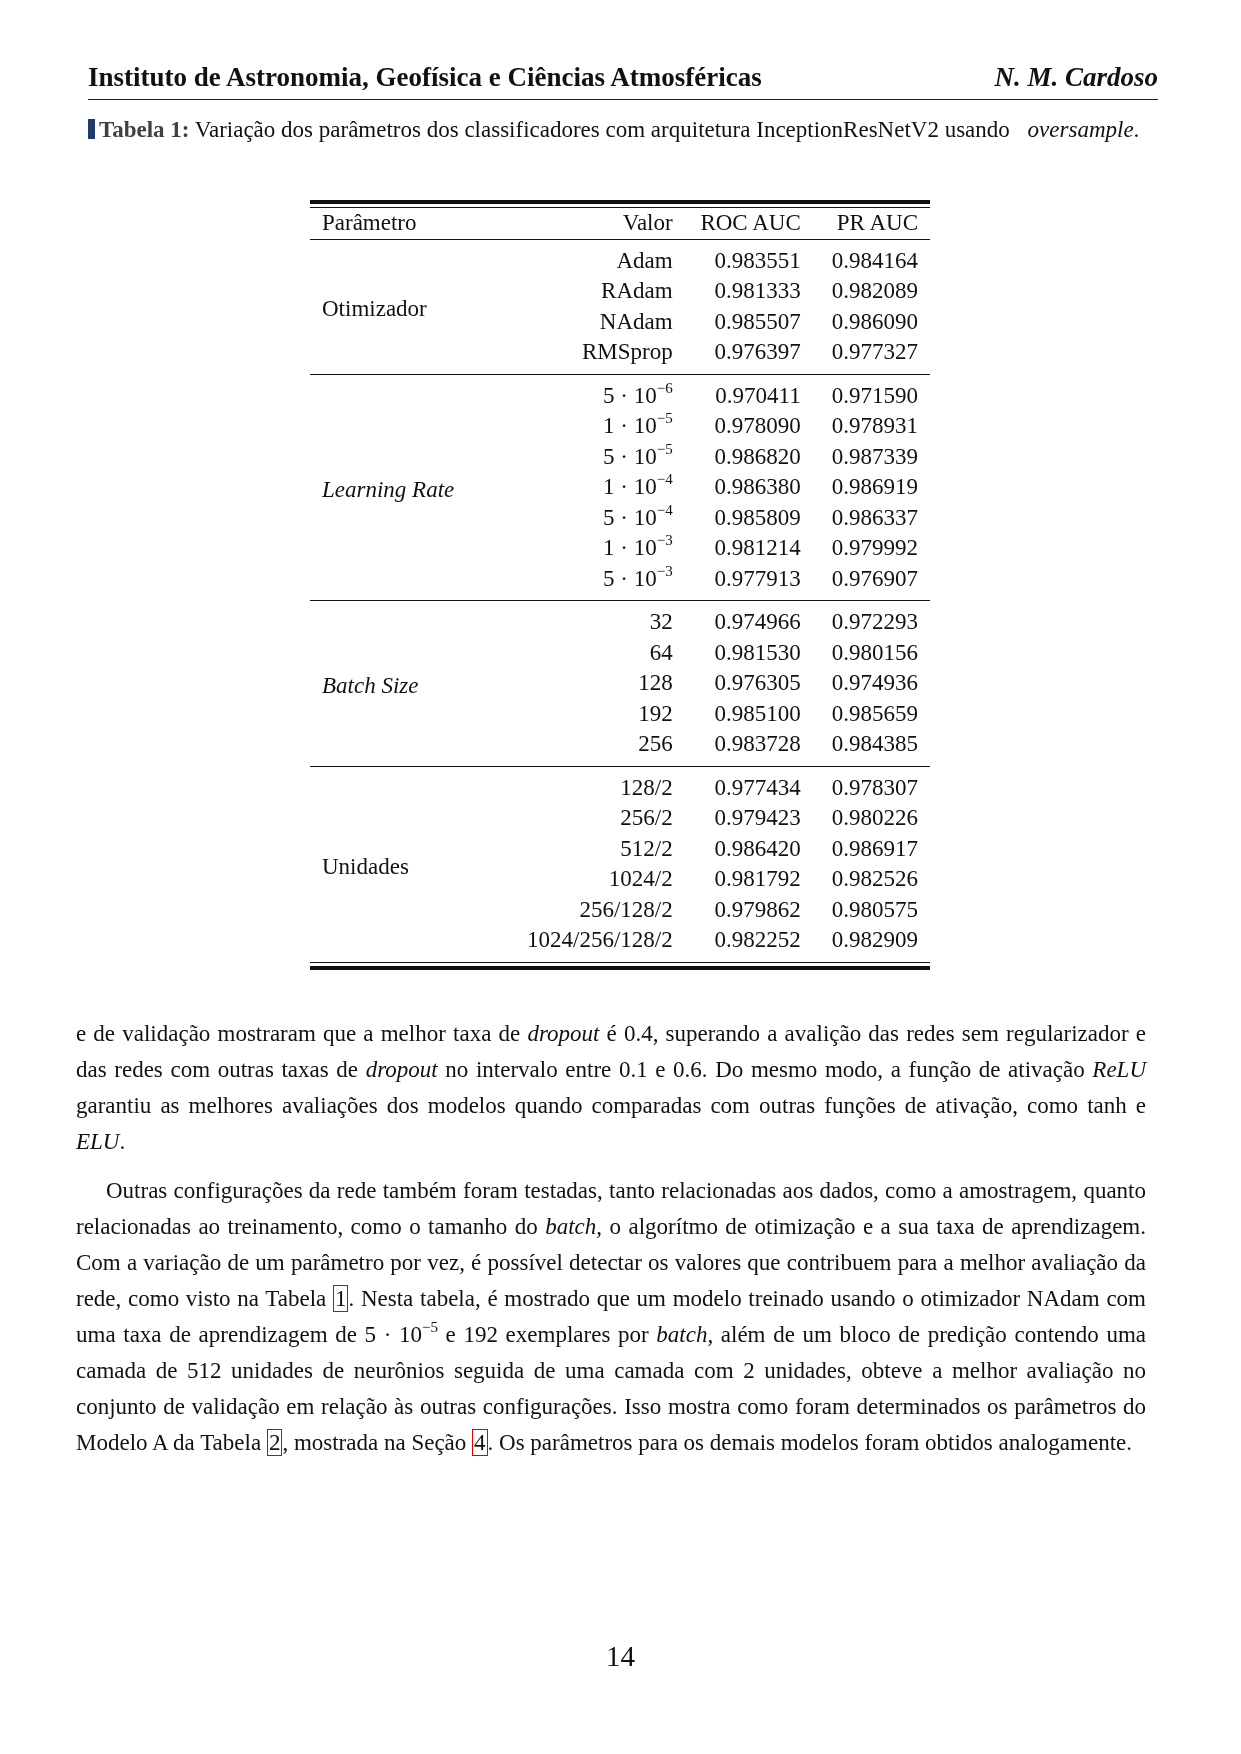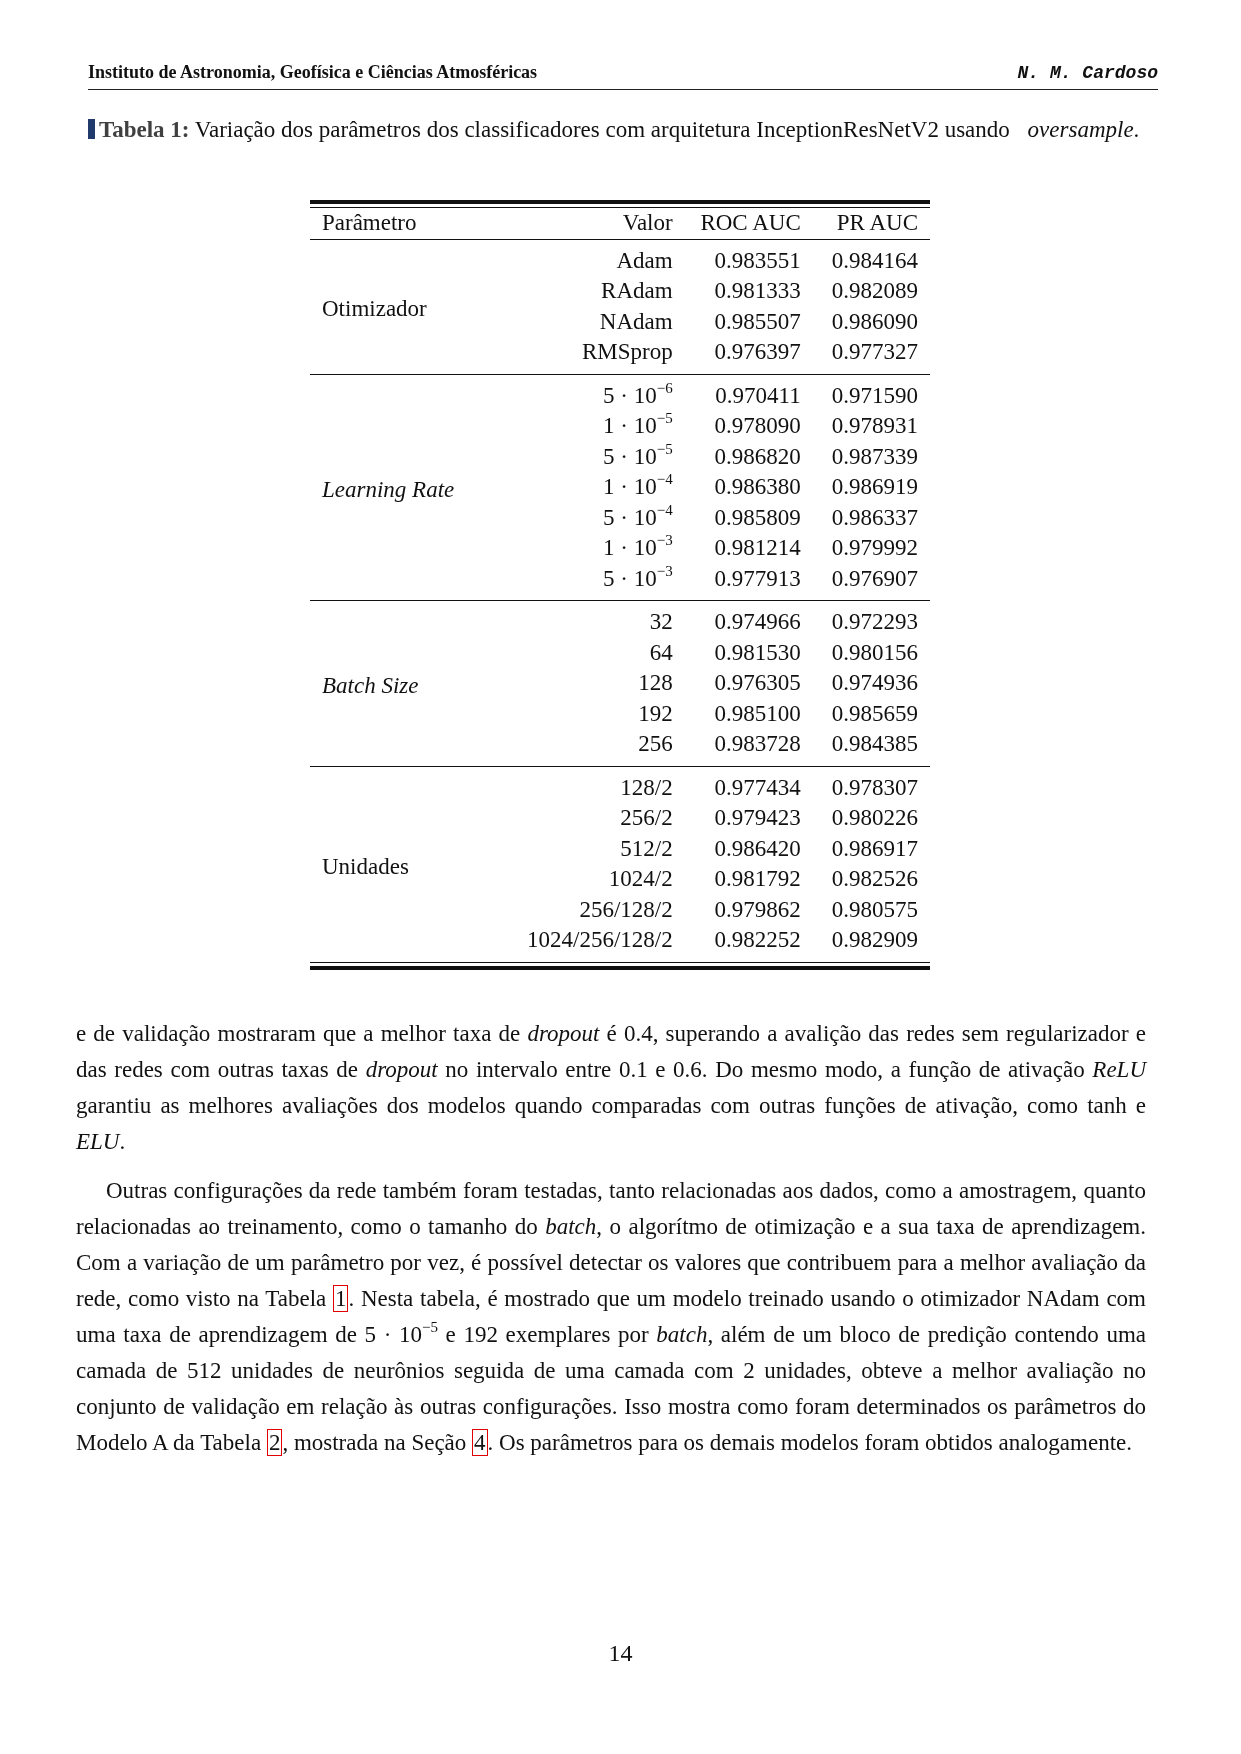--- a/index.html
+++ b/index.html
@@ -1,18 +1,18 @@
 <!DOCTYPE html>
 <html><head>
 <meta charset="utf-8">
 <style>
   html, body { margin: 0; padding: 0; background: #ffffff; }
   body { width: 1241px; height: 1754px; position: relative; font-family: "Liberation Serif", "DejaVu Serif", serif; color: #111; }
-  .header { position: absolute; left: 88px; top: 62px; width: 1070px; display: flex; justify-content: space-between; align-items: baseline; font-size: 18px; font-weight: bold; padding-bottom: 6px; border-bottom: 1.4px solid #222; }
-  .header .author { font-style: italic; font-family: Liberation Mono, monospace; }
+  .header { position: absolute; left: 88px; top: 62px; width: 1070px; display: flex; justify-content: space-between; align-items: baseline; font-size: 27px; font-weight: bold; padding-bottom: 6px; border-bottom: 1.4px solid #222; }
+  .header .author { font-style: italic; }
   .caption { position: absolute; left: 88px; top: 114px; width: 1070px; font-size: 23px; line-height: 32px; text-align: justify; }
   .caption .bar { display: inline-block; width: 7px; height: 20px; background: #1f3a6b; margin-right: 4px; vertical-align: -2px; }
   .caption .label { color: #404040; font-weight: bold; }
   .caption em { font-style: italic; margin-left: 12px; }
   .tbl-wrap { position: absolute; left: 310px; top: 200px; width: 620px; }
   table { border-collapse: collapse; width: 620px; font-size: 23px; }
   table.grid td, table.grid th { padding: 0 12px; height: 30.5px; line-height: 30.5px; white-space: nowrap; font-weight: normal; }
   th.left, td.left { text-align: left; }
   th.right, td.right { text-align: right; }
   .top-rule { border-top: 4px solid #111; height: 3px; border-bottom: 1px solid #111; }
@@ -22,21 +22,21 @@
   tbody.group tr:first-child td { padding-top: 6px; }
   tbody.group tr:last-child td { padding-bottom: 6px; }
   td.param { vertical-align: middle; }
   .it { font-style: italic; }
   .b { font-weight: bold; }
   sup { font-size: 15px; vertical-align: 10px; line-height: 0; }
   .body-text { position: absolute; left: 76px; width: 1070px; font-size: 23px; line-height: 36px; text-align: justify; }
   .p1 { top: 1016px; }
   .p2 { top: 1173px; text-indent: 30px; }
   .ref { border: 1.5px solid #e00000; padding: 0 1px; }
-  .page-num { position: absolute; left: 0; width: 1241px; top: 1640px; text-align: center; font-size: 24px; }
+  .page-num { position: absolute; left: 0; width: 1241px; top: 1640px; text-align: center; font-size: 29px; }
 </style>
 </head>
 <body>
 
 <div class="header">
   <span>Instituto de Astronomia, Geofísica e Ciências Atmosféricas</span>
   <span class="author">N. M. Cardoso</span>
 </div>
 
 <div class="caption">

